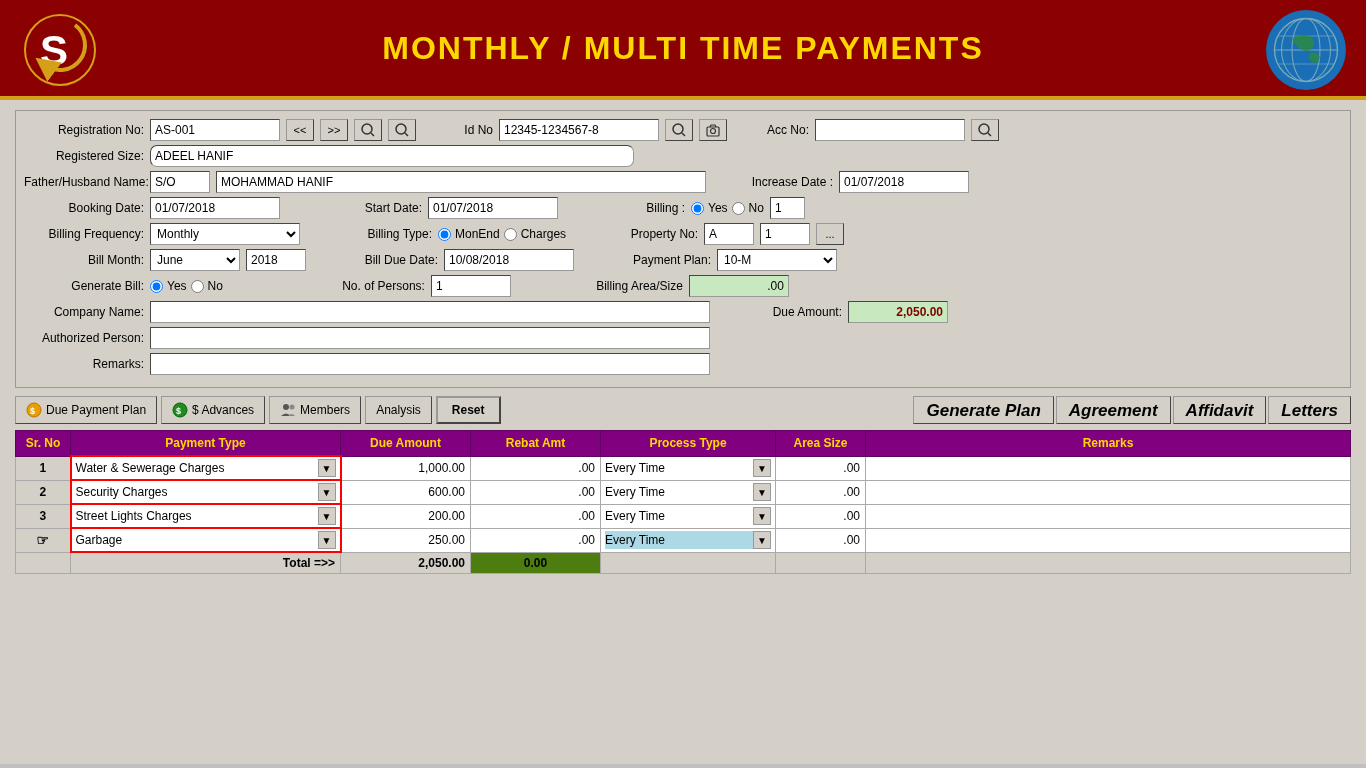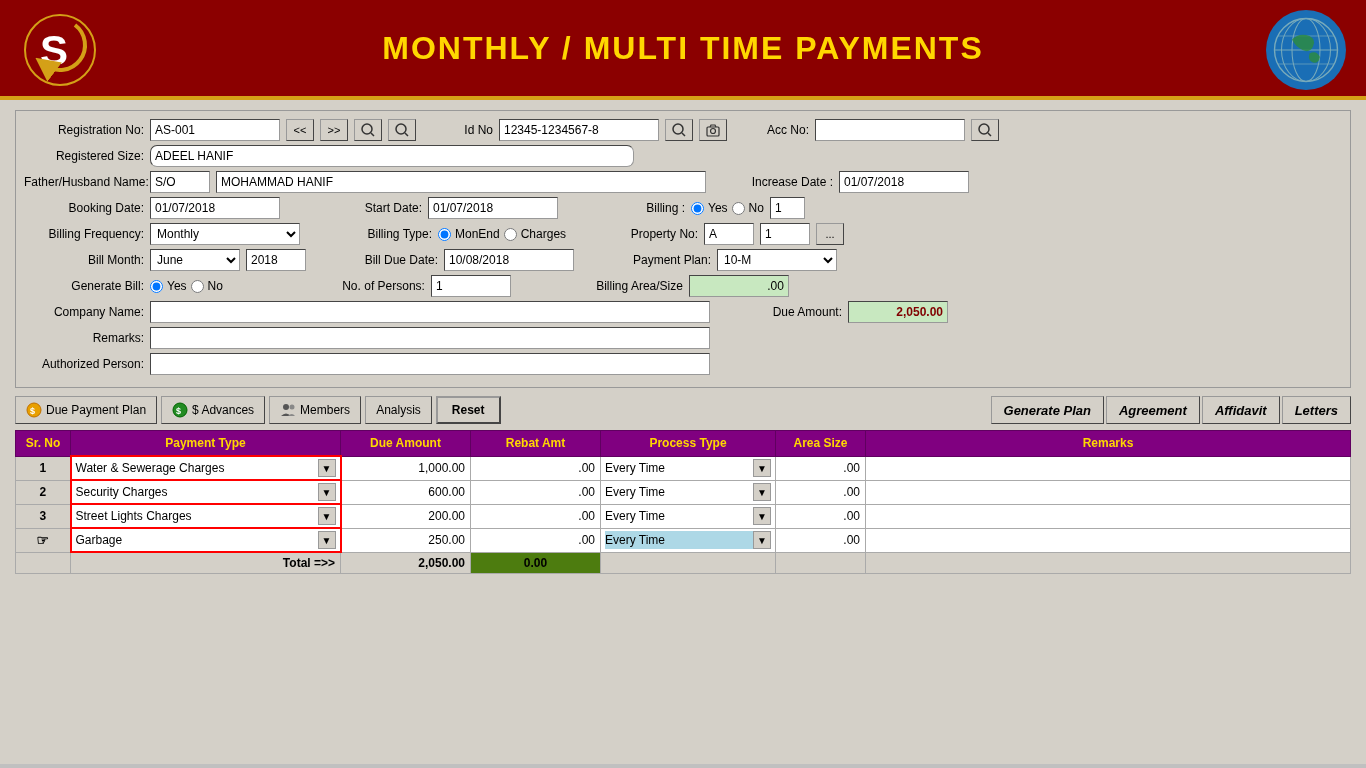--- a/index.html
+++ b/index.html
@@ -126,21 +126,21 @@
       font-size: 12px;
       font-weight: bold;
       cursor: pointer;
       height: 28px;
     }
 
     .action-btn {
       background: #d4d0c8;
       border: 1px outset #999;
       padding: 4px 12px;
-      font-size: 13px;
+      font-size: 17px;
       font-weight: bold;
       font-style: italic;
       cursor: pointer;
       height: 28px;
     }
 
     
     .payments-table {
       width: 100%;
       border-collapse: collapse;
@@ -380,26 +380,26 @@
 
     <div class="form-row">
       <span class="field-label" style="width:120px">Company Name:</span>
       <input class="field-input" style="width: 560px;" value="">
       <span style="width:40px"></span>
       <span class="field-label" style="width:80px;text-align:right">Due Amount:</span>
       <input class="field-input-green" style="width: 100px; text-align: right; color: rgb(128, 0, 0); font-weight: bold;" value="2,050.00">
     </div>
 
     <div class="form-row">
+      <span class="field-label" style="width:120px">Authorized Person:</span>
+      <input class="field-input" style="width: 560px;" value="">
+    </div>
+
+    <div class="form-row">
       <span class="field-label" style="width:120px">Remarks:</span>
-      <input class="field-input" style="width: 560px;" value="">
-    </div>
-
-    <div class="form-row">
-      <span class="field-label" style="width:120px">Authorized Person:</span>
       <input class="field-input" style="width: 560px;" value="">
     </div>
 
   </div>
 
   <div class="toolbar-section" style="margin-top:8px;">
 
     <button class="tab-btn">
       <svg width="16" height="16" viewBox="0 0 16 16">
         <circle cx="8" cy="8" r="7" fill="#e8a000" stroke="#c07000" stroke-width="1"></circle>

